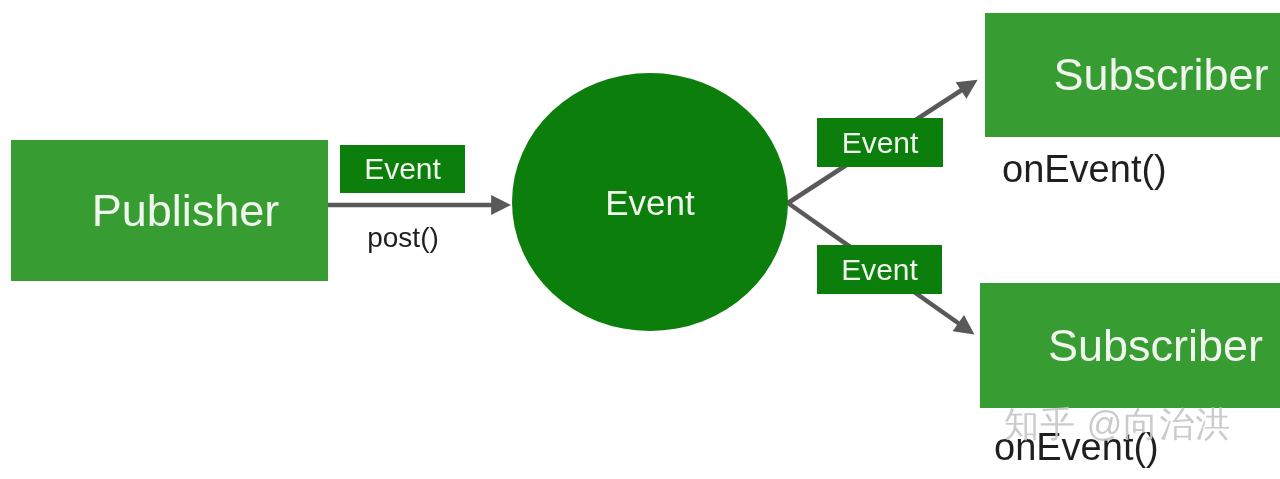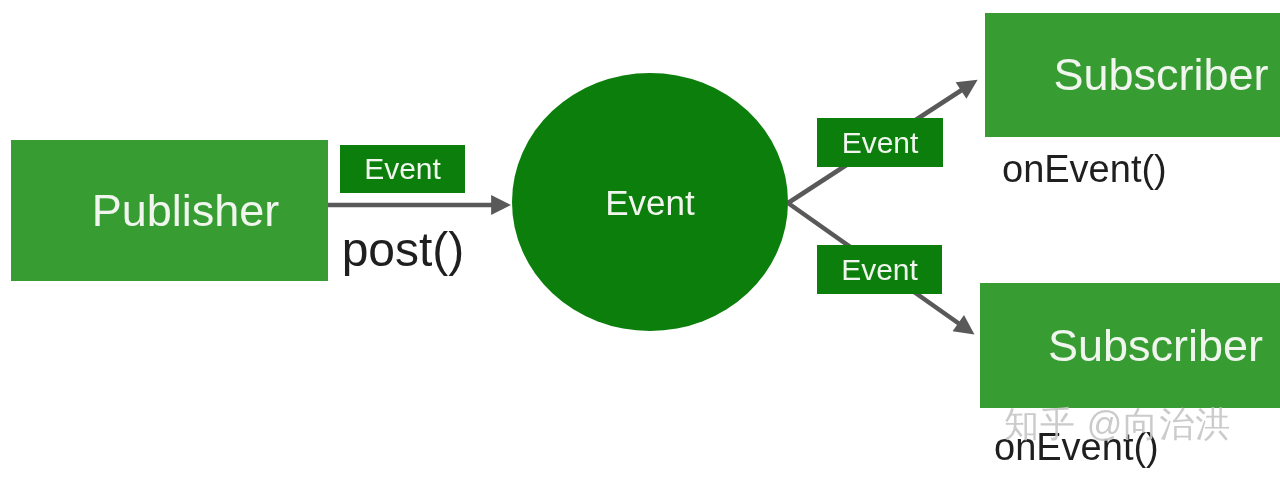--- a/index.html
+++ b/index.html
@@ -59,21 +59,21 @@
     flex-direction: column;
     align-items: center;
     justify-content: center;
     color: var(--node-text, #f0f6ee);
     font-size: 35px;
     line-height: 57px;
   }
   .method {
     position: absolute;
     color: var(--text-dark, #1f1f1f);
-    font-size: 48px;
+    font-size: 28px;
     white-space: nowrap;
   }
   .publisher   { left: 11px;  top: 140px; width: 285px; height: 141px; }
   .tag-publish { left: 340px; top: 145px; width: 125px; height: 48px; }
   .post-label  { left: 338px; top: 222px; width: 130px; text-align: center; }
   .tag-top     { left: 817px; top: 118px; width: 126px; height: 49px; }
   .tag-bottom  { left: 817px; top: 245px; width: 125px; height: 49px; }
   .subscriber-top    { left: 985px; top: 13px;  width: 288px; height: 124px; }
   .onevent-top       { left: 1002px; top: 148px; font-size: 38px; }
   .subscriber-bottom { left: 980px; top: 283px; width: 287px; height: 125px; }

